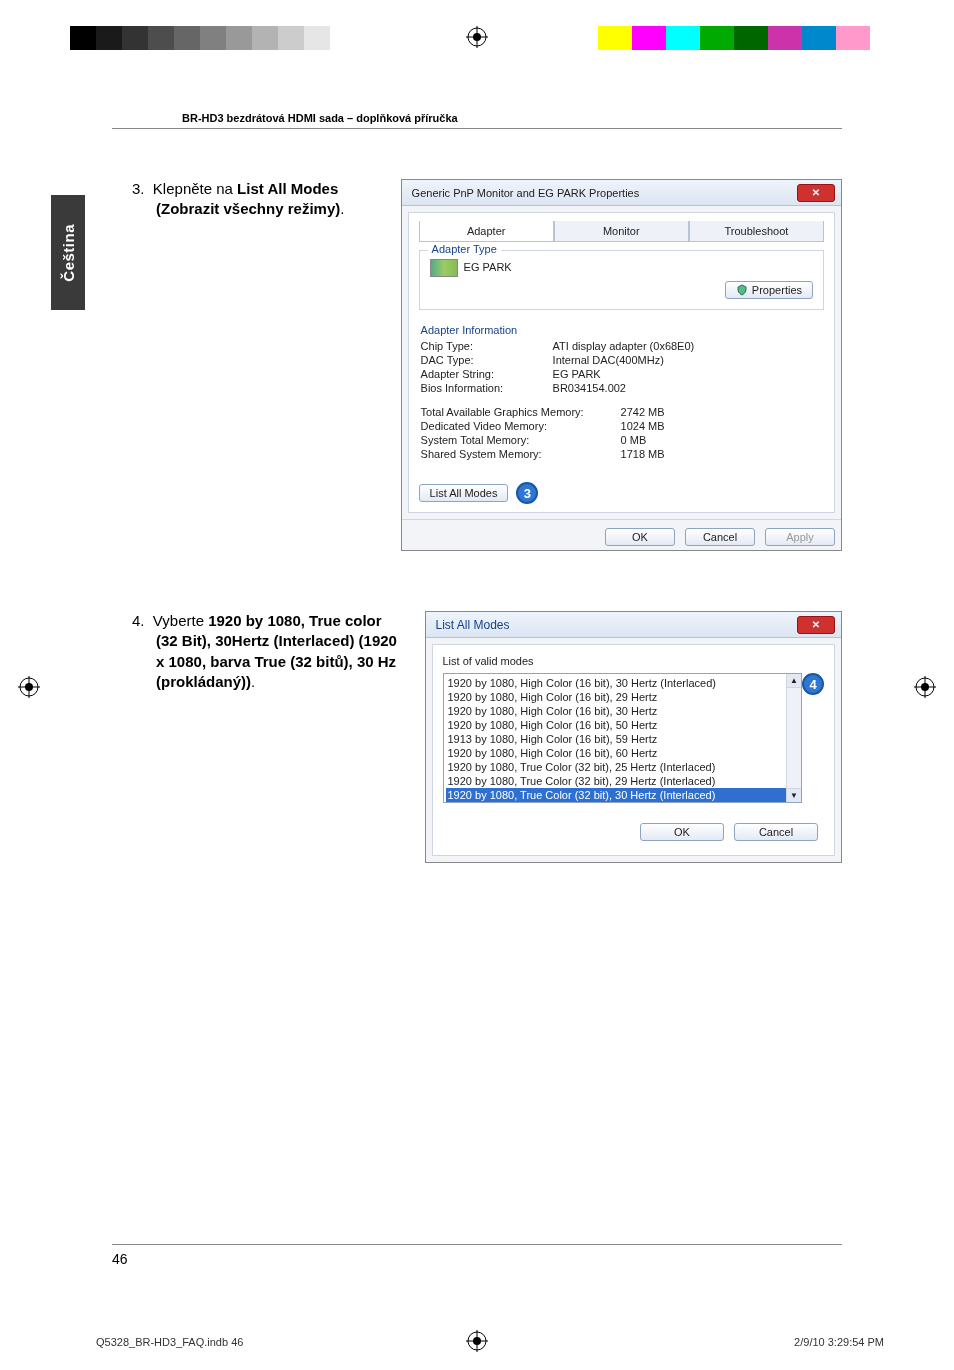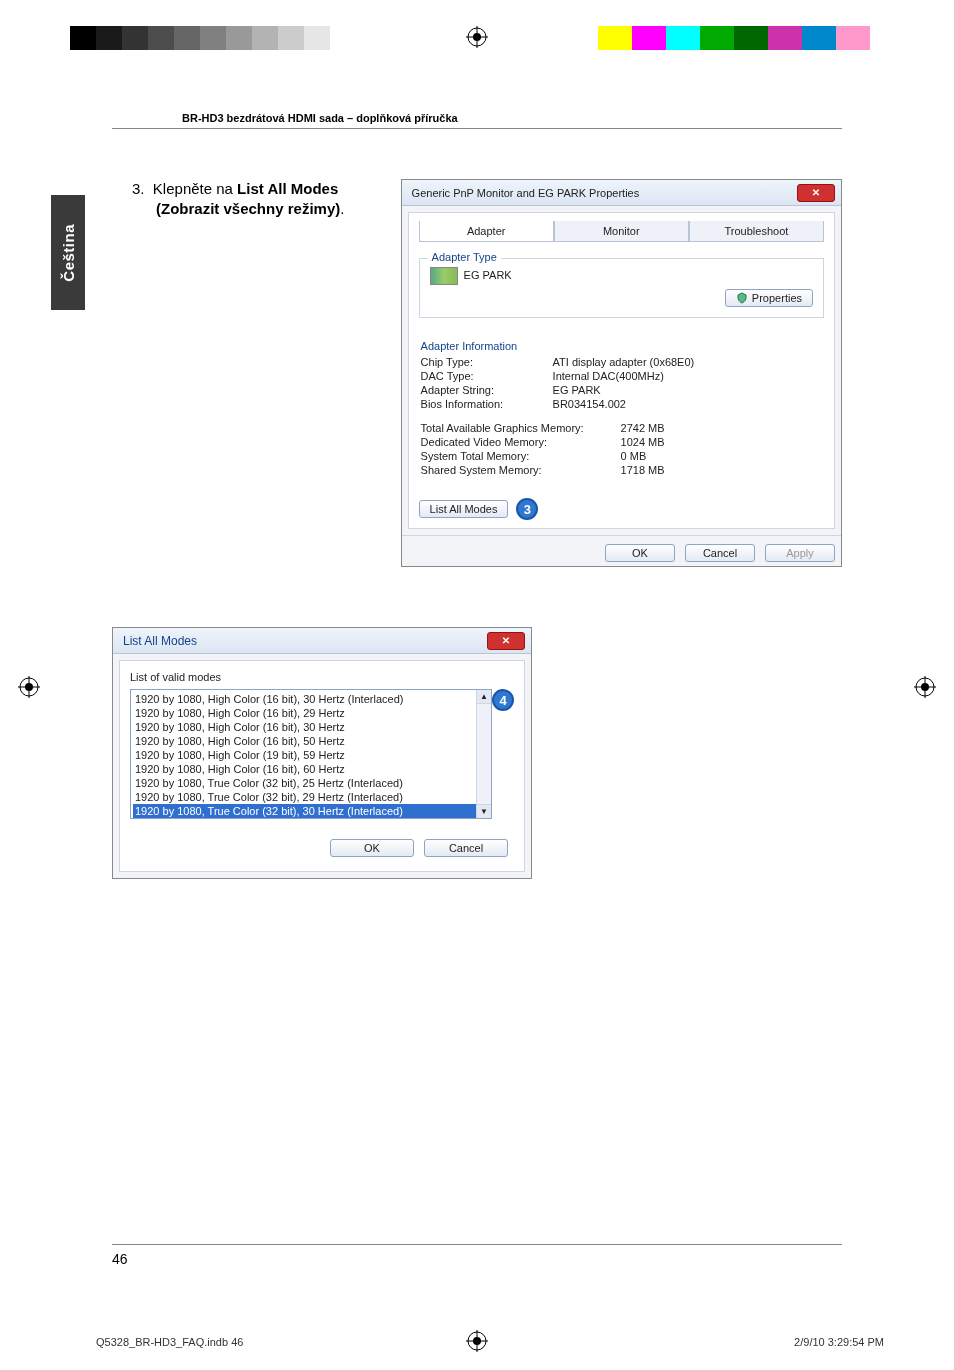--- a/index.html
+++ b/index.html
@@ -17,21 +17,21 @@
   .step-text b { font-weight: bold; }
   .winshot { border: 1px solid #888; background: #f2f4f7; position: relative; font-family: "Segoe UI", Tahoma, sans-serif; font-size: 11px; color: #222; }
   .win-titlebar { height: 26px; background: linear-gradient(#eef4fb,#dbe5f2); display: flex; align-items: center; justify-content: space-between; padding: 0 6px 0 10px; border-bottom: 1px solid #b8c4d4; }
   .closebtn { width: 38px; height: 18px; background: #cf3030; border: 1px solid #9a1010; border-radius: 3px; display:flex; align-items:center; justify-content:center; color:#fff; font-size:10px; font-weight:bold; }
   .win-body { background:#fff; margin:6px; border:1px solid #cfd6e2; padding: 8px 10px; }
   .tabsrow { display:flex; }
   .tabsrow .tab { flex:1; text-align:center; padding:4px 4px; border:1px solid #b8c4d4; background:#eef2f8; font-size:11px; }
   .tabsrow2 { display:flex; }
   .tabsrow2 .tab { flex:1; text-align:center; padding:4px 4px; border:1px solid #b8c4d4; border-top:none; background:#eef2f8; font-size:11px; }
   .tabsrow2 .tab.active { background:#fff; }
-  .fieldset { border:1px solid #cfd6e2; margin-top:16px; padding:8px 10px 10px; position:relative; }
+  .fieldset { border:1px solid #cfd6e2; margin-top:8px; padding:8px 10px 10px; position:relative; }
   .fieldset .legend { position:absolute; top:-8px; left:8px; background:#fff; padding:0 4px; font-size:11px; color:#15428b; }
   .adapter-chip { display:inline-block; width:28px; height:18px; background:linear-gradient(90deg,#5a8,#9c6,#8b5); border:1px solid #888; margin-right:6px; vertical-align:middle; }
   .winbtn { background:linear-gradient(#fff,#e3e9f4); border:1px solid #8fa3c2; border-radius:3px; padding:2px 10px; font-size:11px; display:inline-flex; align-items:center; gap:4px; }
   .propbtn-row { text-align:right; margin-top:4px; }
   .kv { display:flex; font-size:11px; margin:2px 0; }
   .kv .k { width:132px; }
   .listmodes-row { margin-top:14px; display:flex; align-items:center; gap:8px; }
   .btns-row { display:flex; justify-content:flex-end; gap:10px; padding:8px 6px 4px; background:#f2f4f7; border-top:1px solid #cfd6e2; }
   .btns-row .winbtn { width:70px; justify-content:center; }
   .btns-row .winbtn.disabled { color:#999; }
@@ -187,37 +187,41 @@
       </div>
       <div class="btns-row">
         <span class="winbtn">OK</span>
         <span class="winbtn">Cancel</span>
         <span class="winbtn disabled">Apply</span>
       </div>
     </div>
   </div>
 
   <div class="step-row">
+    <div class="step-text" style="width:296px;">
+      <span>4.</span>&nbsp;
+      <span>Vyberte </span><b>1920 by 1080, True color (32 Bit), 30Hertz (Interlaced) (1920 x 1080, barva True (32 bitů), 30 Hz (prokládaný))</b><span>.</span>
+    </div>
 
     <div class="winshot" style="width:420px;">
       <div class="win-titlebar">
         <span style="color:#15428b;font-size:12px;">List All Modes</span>
         <div class="closebtn">
             <span>✕</span>
           </div>
       </div>
       <div class="win-body" style="padding:10px;">
         <div style="margin-bottom:6px;">List of valid modes</div>
         <div style="display:flex;align-items:flex-start;">
           <div class="modeslist" style="flex:1;" id="modes-listbox">
             <div class="item">1920 by 1080, High Color (16 bit), 30 Hertz (Interlaced)</div>
               <div class="item">1920 by 1080, High Color (16 bit), 29 Hertz</div>
               <div class="item">1920 by 1080, High Color (16 bit), 30 Hertz</div>
               <div class="item">1920 by 1080, High Color (16 bit), 50 Hertz</div>
-              <div class="item">1920 by 1080, High Color (19 bit), 59 Hertz</div>
+              <div class="item">1913 by 1080, High Color (16 bit), 59 Hertz</div>
               <div class="item">1920 by 1080, High Color (16 bit), 60 Hertz</div>
               <div class="item">1920 by 1080, True Color (32 bit), 25 Hertz (Interlaced)</div>
               <div class="item">1920 by 1080, True Color (32 bit), 29 Hertz (Interlaced)</div>
               <div class="item selected">1920 by 1080, True Color (32 bit), 30 Hertz (Interlaced)</div>
               <div class="scrollbar">
               <div class="up">▲</div>
               <div class="down">▼</div>
             </div>
           </div>
           <span class="callout" style="margin-bottom:4px;">4</span>

